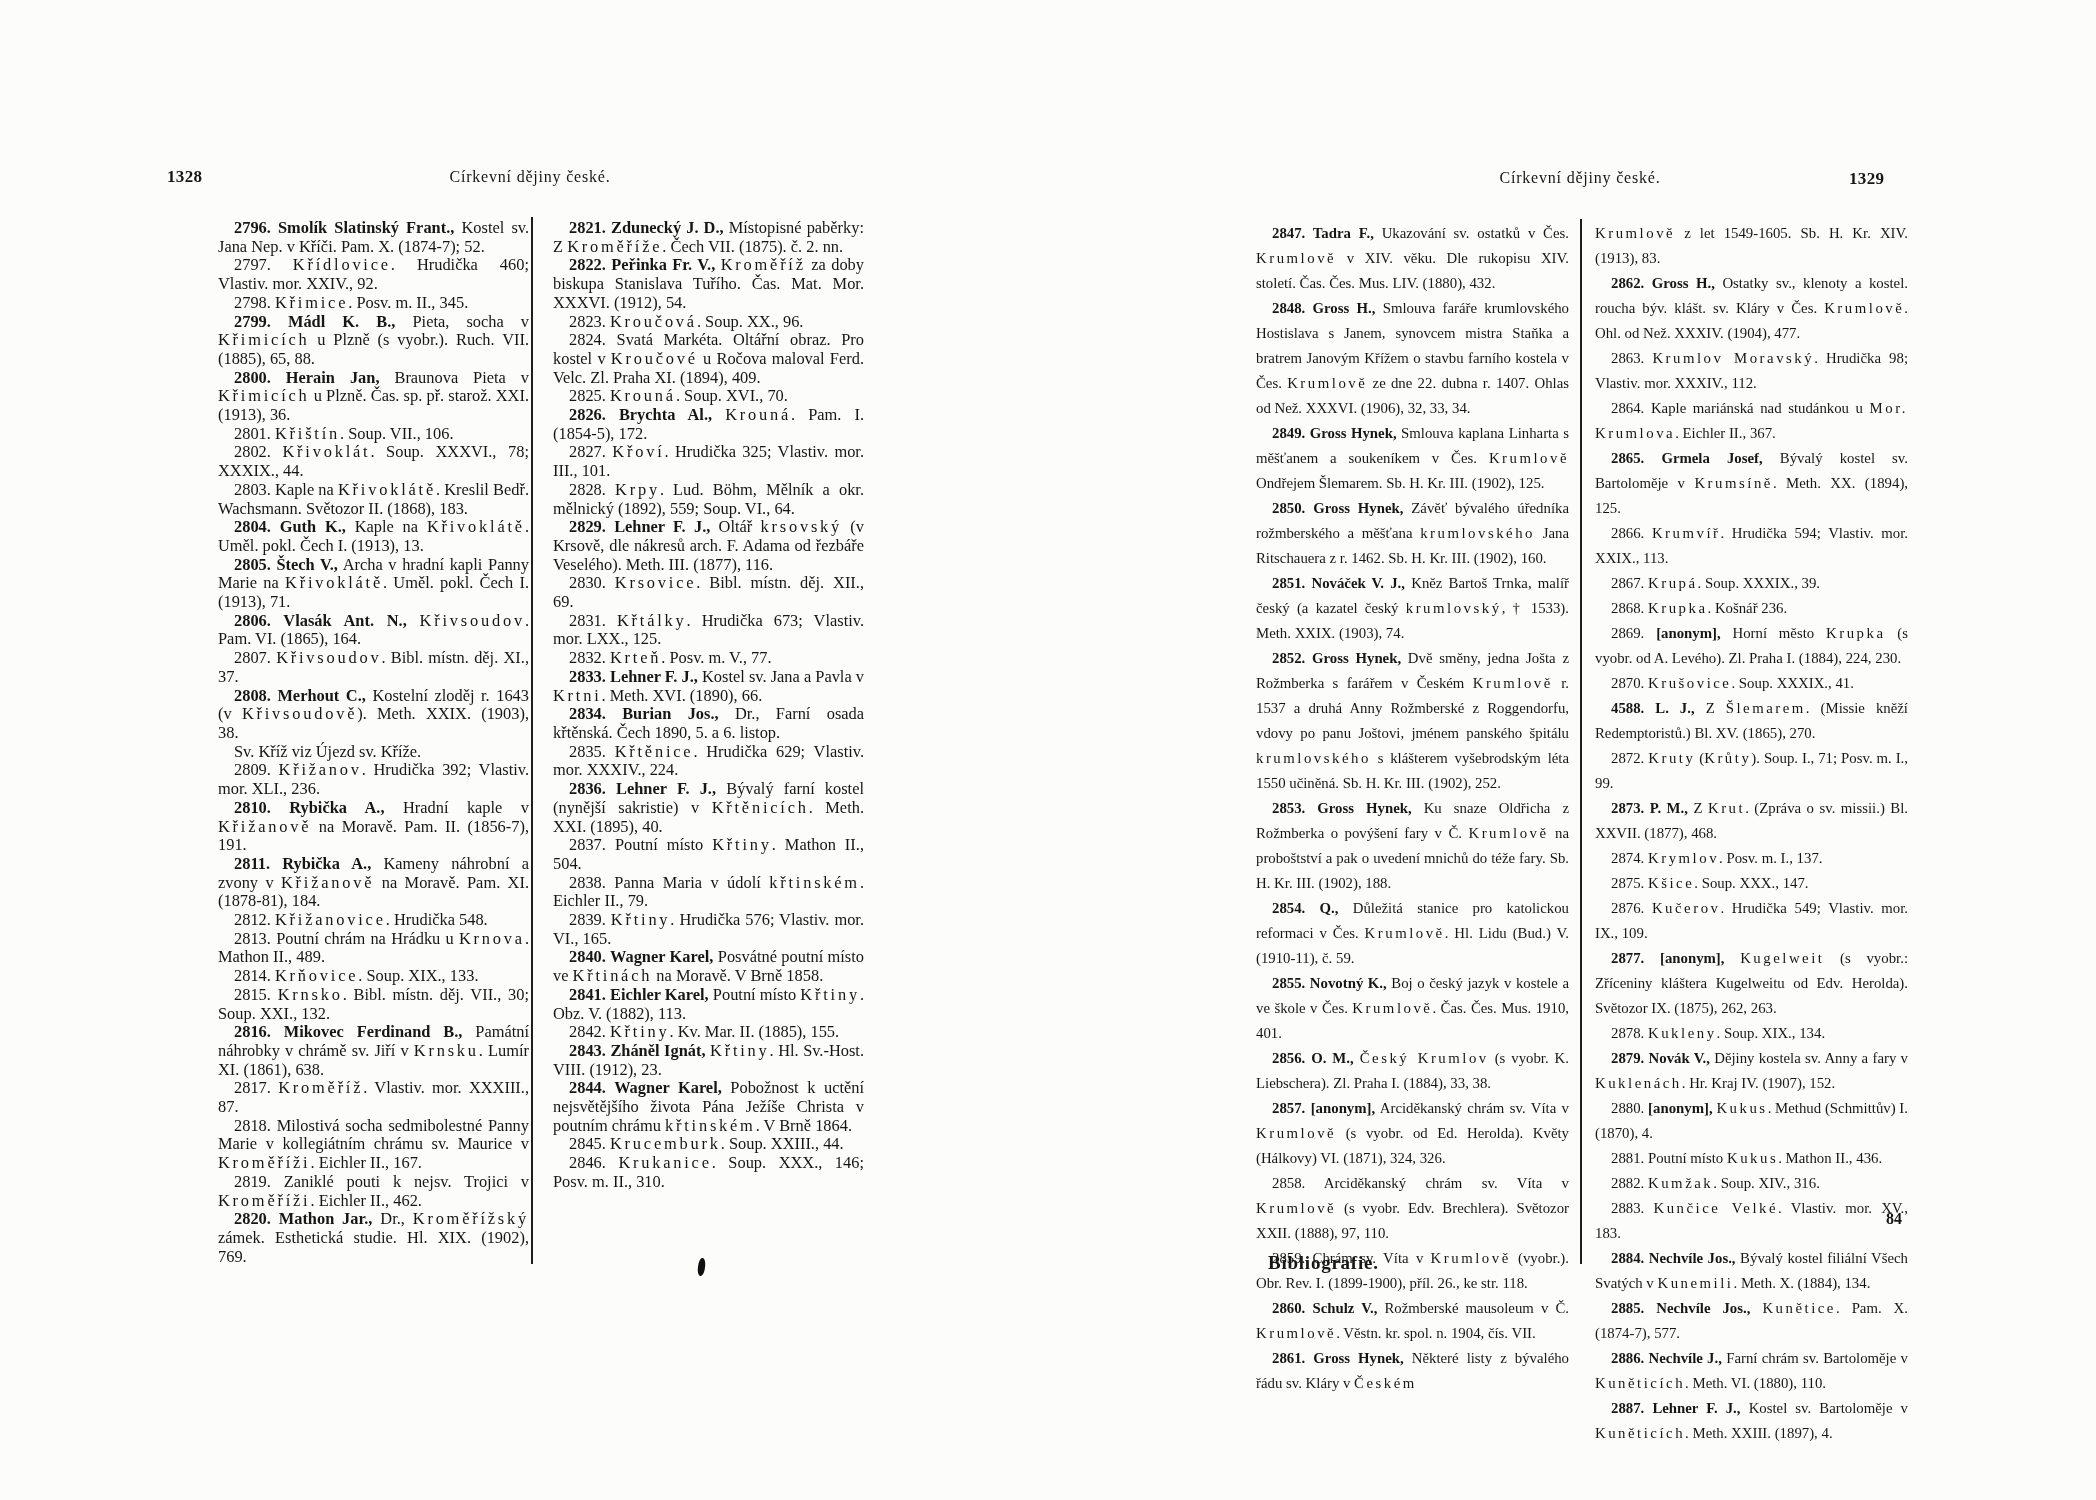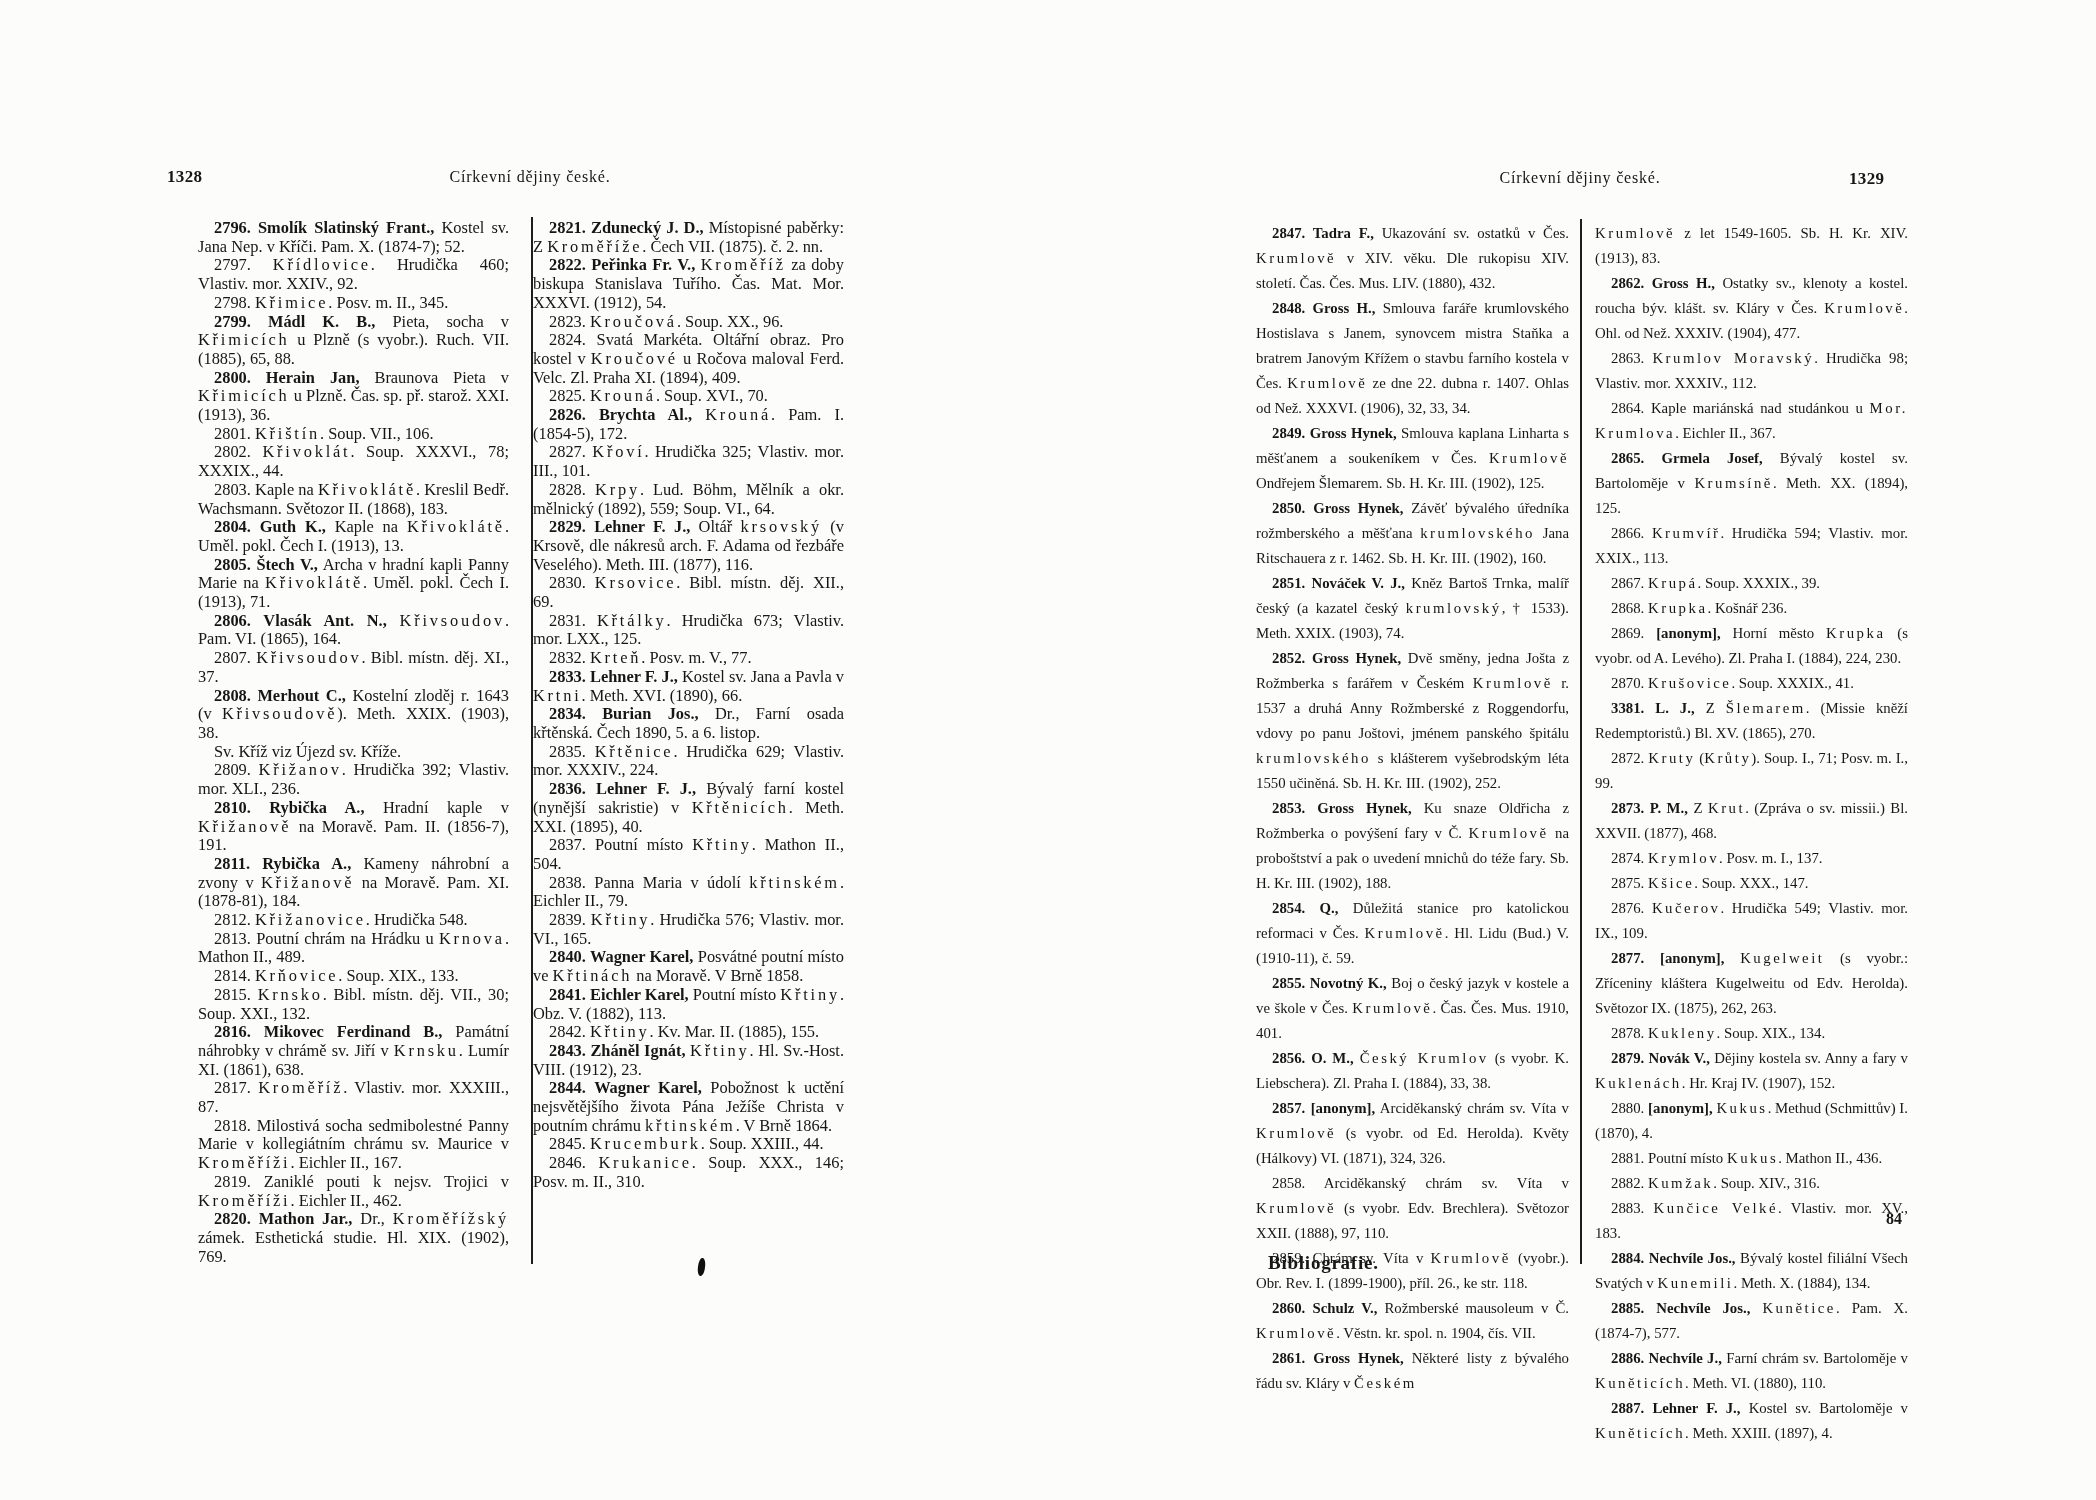--- a/index.html
+++ b/index.html
@@ -12,21 +12,21 @@
   .sheet{position:absolute;inset:0;}
   
   .hnum{position:absolute;font-weight:bold;font-size:17px;letter-spacing:0.02em;}
   .hnum-l{left:167px;top:167px;}
   .hnum-r{left:1849px;top:169px;}
   .htitle{position:absolute;font-size:16px;letter-spacing:0.05em;text-align:center;}
   .htitle-l{left:230px;top:168px;width:600px;}
   .htitle-r{left:1280px;top:169px;width:600px;}
   
   .cols{position:absolute;display:flex;}
-  .cols-l{left:198px;top:219px;width:646px;gap:24px;justify-content:center;}
+  .cols-l{left:218px;top:219px;width:646px;gap:24px;justify-content:center;}
   .cols-r{left:1256px;top:221px;width:652px;gap:26px;}
   .col{text-align:justify;}
   .cols-l .col{width:311px;font-size:16.4px;line-height:18.7px;}
   .cols-r .col{width:313px;font-size:14.8px;line-height:25px;}
   .entry{margin:0;text-indent:16px;}
   .entry.cont{text-indent:0;}
   .entry b{font-weight:bold;}
   .g{letter-spacing:0.17em;}
   
   .rule{position:absolute;width:1.5px;background:#1d1d1d;}
@@ -132,21 +132,21 @@
           <p class="entry cont"><span class="g">Krumlově</span> z let 1549-1605. Sb. H. Kr. XIV. (1913), 83.</p>
           <p class="entry"><b>2862. Gross H.,</b> Ostatky sv., klenoty a kostel. roucha býv. klášt. sv. Kláry v Čes. <span class="g">Krumlově</span>. Ohl. od Než. XXXIV. (1904), 477.</p>
           <p class="entry">2863. <span class="g">Krumlov Moravský</span>. Hrudička 98; Vlastiv. mor. XXXIV., 112.</p>
           <p class="entry">2864. Kaple mariánská nad studánkou u <span class="g">Mor. Krumlova</span>. Eichler II., 367.</p>
           <p class="entry"><b>2865. Grmela Josef,</b> Bývalý kostel sv. Bartoloměje v <span class="g">Krumsíně</span>. Meth. XX. (1894), 125.</p>
           <p class="entry">2866. <span class="g">Krumvíř</span>. Hrudička 594; Vlastiv. mor. XXIX., 113.</p>
           <p class="entry">2867. <span class="g">Krupá</span>. Soup. XXXIX., 39.</p>
           <p class="entry">2868. <span class="g">Krupka</span>. Košnář 236.</p>
           <p class="entry">2869. <b>[anonym],</b> Horní město <span class="g">Krupka</span> (s vyobr. od A. Levého). Zl. Praha I. (1884), 224, 230.</p>
           <p class="entry">2870. <span class="g">Krušovice</span>. Soup. XXXIX., 41.</p>
-          <p class="entry"><b>3381. L. J.,</b> Z <span class="g">Šlemarem</span>. (Missie kněží Redemptoristů.) Bl. XV. (1865), 270.</p>
+          <p class="entry"><b>4588. L. J.,</b> Z <span class="g">Šlemarem</span>. (Missie kněží Redemptoristů.) Bl. XV. (1865), 270.</p>
           <p class="entry">2872. <span class="g">Kruty</span> (<span class="g">Krůty</span>). Soup. I., 71; Posv. m. I., 99.</p>
           <p class="entry"><b>2873. P. M.,</b> Z <span class="g">Krut</span>. (Zpráva o sv. missii.) Bl. XXVII. (1877), 468.</p>
           <p class="entry">2874. <span class="g">Krymlov</span>. Posv. m. I., 137.</p>
           <p class="entry">2875. <span class="g">Kšice</span>. Soup. XXX., 147.</p>
           <p class="entry">2876. <span class="g">Kučerov</span>. Hrudička 549; Vlastiv. mor. IX., 109.</p>
           <p class="entry"><b>2877. [anonym],</b> <span class="g">Kugelweit</span> (s vyobr.: Zříceniny kláštera Kugelweitu od Edv. Herolda). Světozor IX. (1875), 262, 263.</p>
           <p class="entry">2878. <span class="g">Kukleny</span>. Soup. XIX., 134.</p>
           <p class="entry"><b>2879. Novák V.,</b> Dějiny kostela sv. Anny a fary v <span class="g">Kuklenách</span>. Hr. Kraj IV. (1907), 152.</p>
           <p class="entry">2880. <b>[anonym],</b> <span class="g">Kukus</span>. Methud (Schmittův) I. (1870), 4.</p>
           <p class="entry">2881. Poutní místo <span class="g">Kukus</span>. Mathon II., 436.</p>

